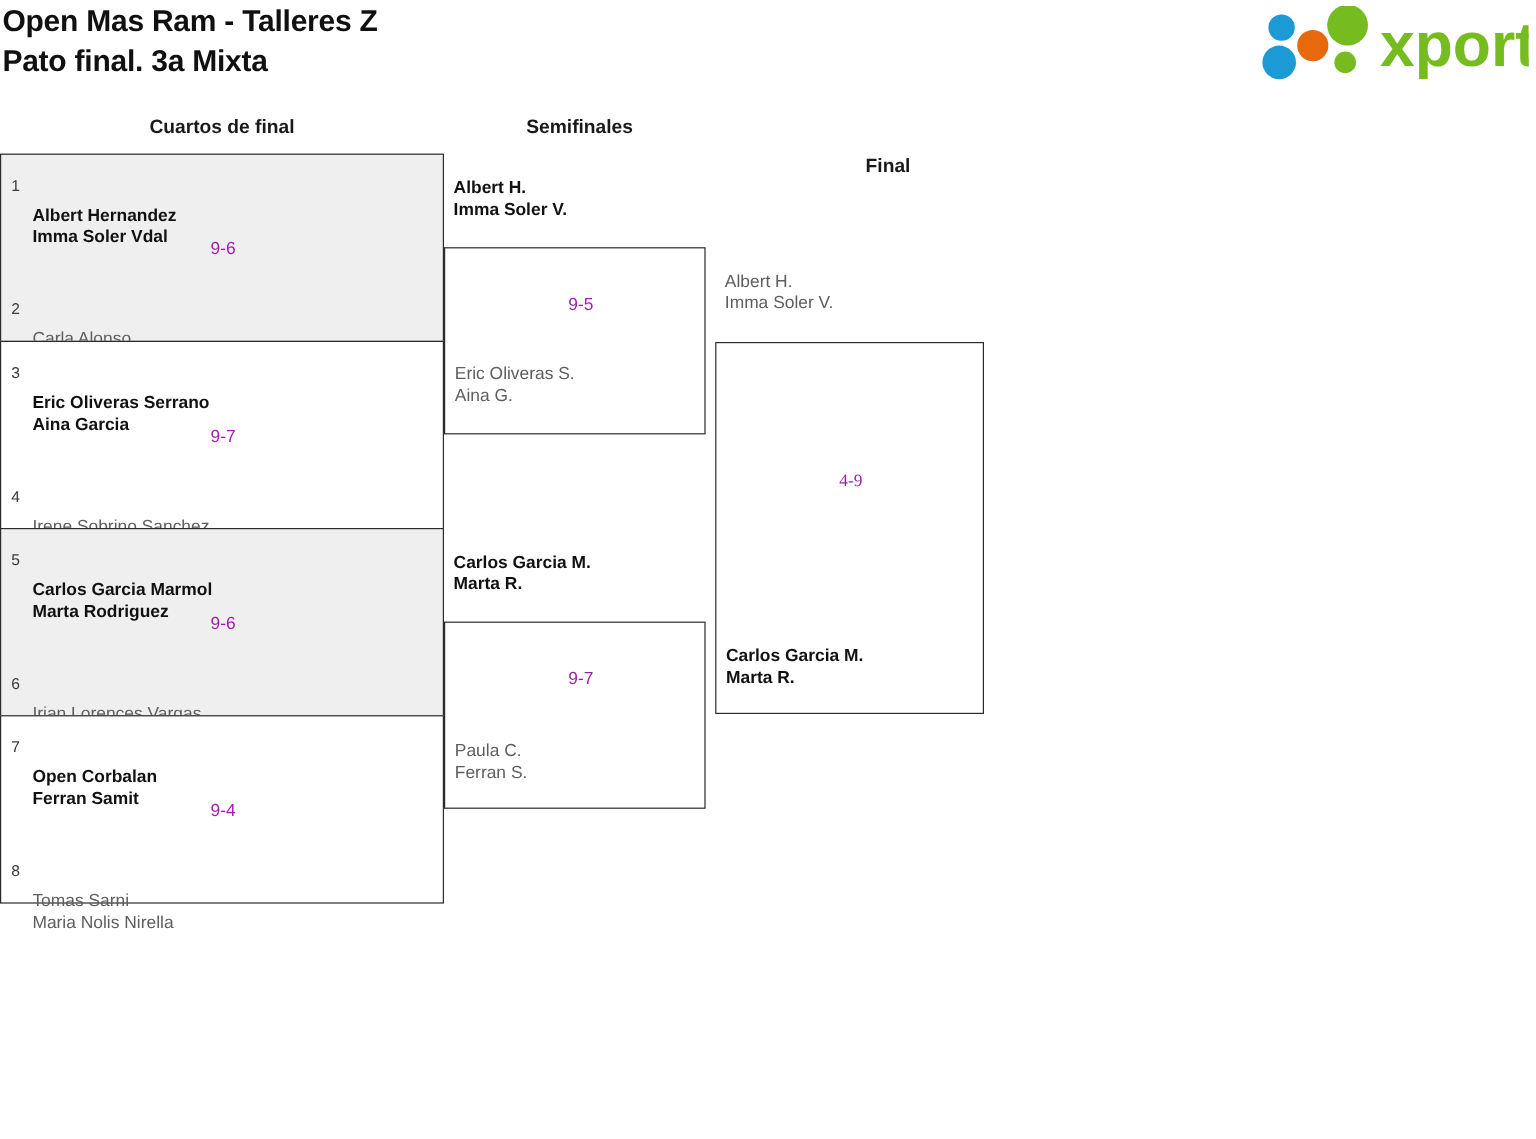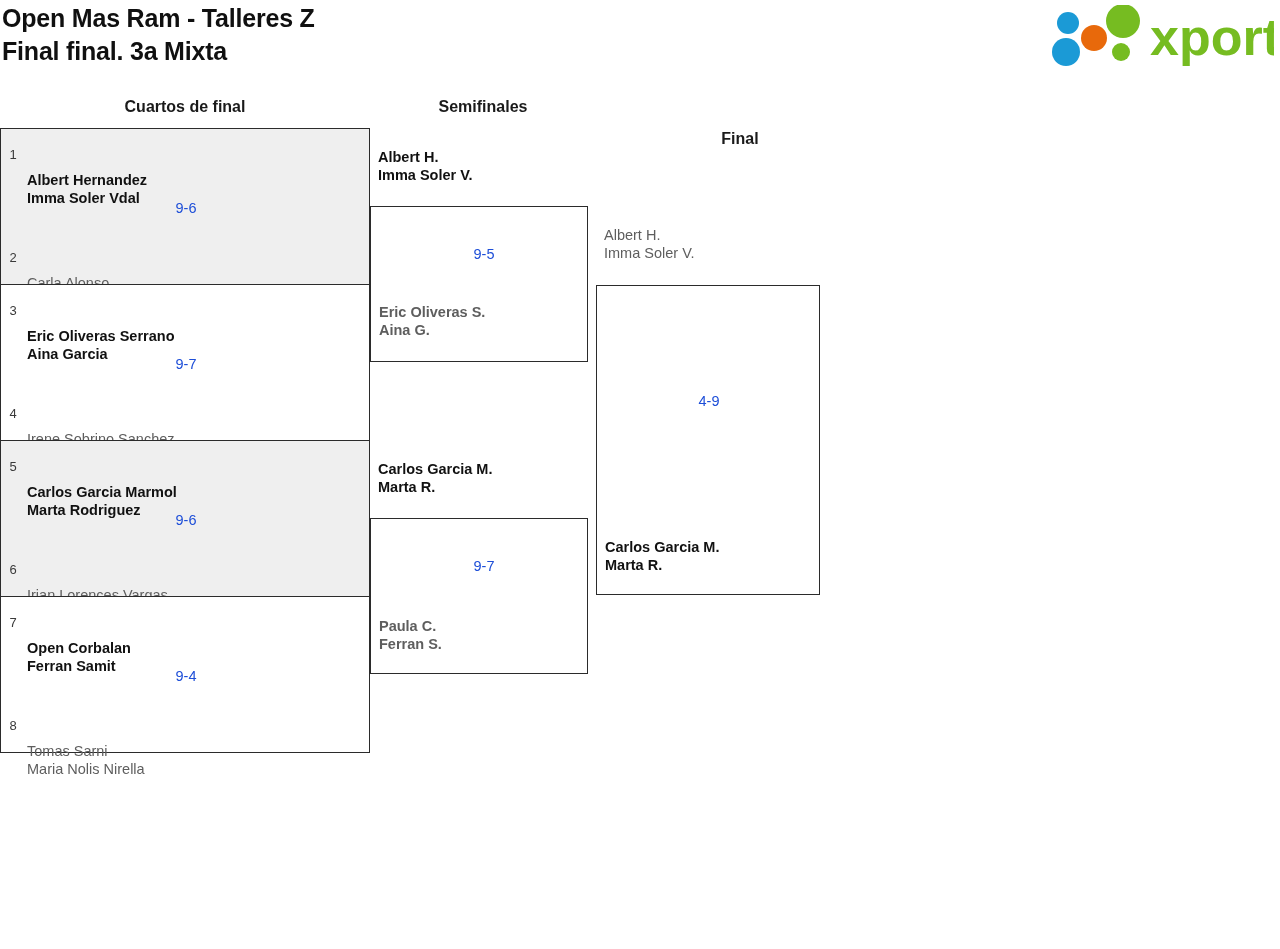--- a/index.html
+++ b/index.html
@@ -86,52 +86,52 @@
     font-size: 14.5px;
     line-height: 18px;
     white-space: pre-line;
   }
   .players.winner { color: #111111; font-weight: bold; }
   .players.loser  { color: #5e5e5e; font-weight: normal; }
 
   .score {
     position: absolute;
     font-size: 14.5px;
-    color: #1d4ed8;
+    color: #a21caf;
     text-align: center;
     line-height: 18px;
   }
 
   
   .qf { left: 0px; width: 370px; height: 157px; }
   .qf .seed       { }
   .qf .players    { left: 26px; width: 330px; margin-top: 33px; }
   .qf .players.top    { top: 9px; }
   .qf .players.bottom { top: 112px; }
   .qf .seed.top    { top: 18px; }
   .qf .seed.bottom { top: 121px; }
   .qf .score      { left: 120px; width: 130px; top: 70px; }
 
   
   .sf { left: 370px; width: 218px; height: 156px; }
-  .sf .players { left: 8px; width: 212px; font-weight: bold; }
+  .sf .players { left: 8px; width: 212px; }
   .sf .score   { left: 48px; width: 130px; }
 
   
   .fin { left: 596px; width: 224px; height: 310px; }
   .fin .players { left: 8px; width: 210px; }
-  .fin .score   { left: 47px; width: 130px; }
+  .fin .score   { left: 47px; width: 130px; font-family: Liberation Serif, serif; }
 </style>
 </head>
 <body>
 
 <div id="header">
 
   <div id="tournament-title">Open Mas Ram - Talleres Z
-Final final. 3a Mixta</div>
+Pato final. 3a Mixta</div>
 
   <div id="logo">
     <svg width="226" height="62" viewBox="0 0 226 62" xmlns="http://www.w3.org/2000/svg">
       <circle cx="20" cy="18" r="11" fill="#1b9ad6"></circle>
       <circle cx="18" cy="47" r="14" fill="#1b9ad6"></circle>
       <circle cx="46" cy="33" r="13" fill="#e8690b"></circle>
       <circle cx="75" cy="16" r="17" fill="#76bc21"></circle>
       <circle cx="73" cy="47" r="9" fill="#76bc21"></circle>
       <text x="102" y="50" font-family="Liberation Sans, sans-serif" font-size="52" font-weight="bold" fill="#76bc21">xporty</text>
     </svg>

